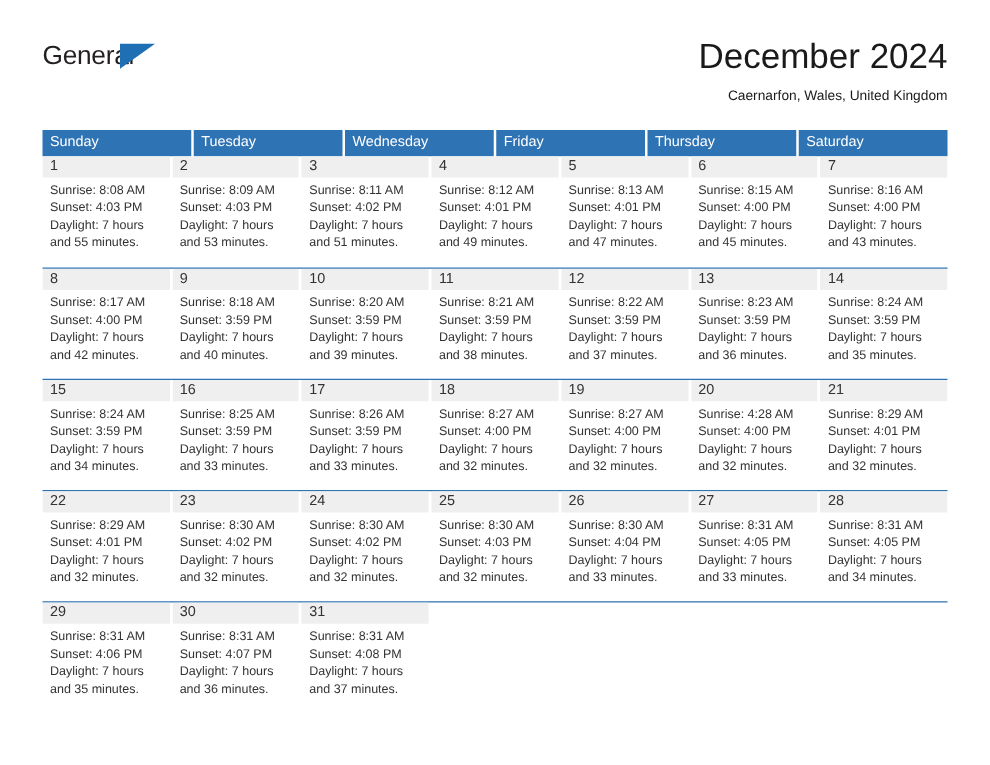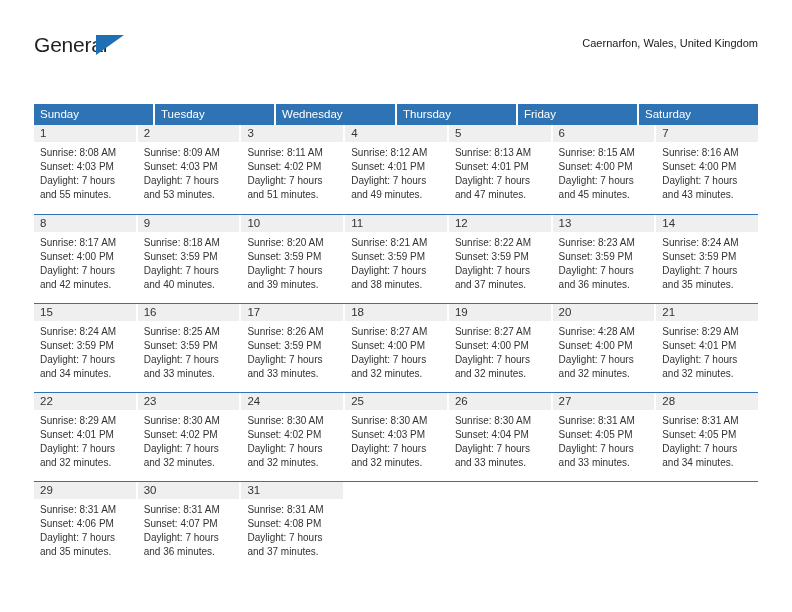--- a/index.html
+++ b/index.html
@@ -160,32 +160,33 @@
 <div class="page">
 
   <div class="header">
 
     <div class="logo">
       <div class="logo-general">General</div>
       <div class="logo-tri"></div>
     </div>
 
     <div class="title-block">
+      <h1 class="month-title">December 2024</h1>
       <p class="location">Caernarfon, Wales, United Kingdom</p>
     </div>
 
   </div>
 
   <div class="calendar">
     <div class="cal-row dow-row" id="dow-row">
         <div class="dow-cell">Sunday</div>
         <div class="dow-cell">Tuesday</div>
         <div class="dow-cell">Wednesday</div>
+        <div class="dow-cell">Friday</div>
         <div class="dow-cell">Thursday</div>
-        <div class="dow-cell">Friday</div>
         <div class="dow-cell">Saturday</div>
       </div>
     <div id="weeks-container">
         <div class="week-row first">
           <div class="day-cell">
             <div class="day-num">1</div>
             <div class="day-body">
               <div>Sunrise: 8:08 AM</div>
               <div>Sunset: 4:03 PM</div>
               <div>Daylight: 7 hours</div>

